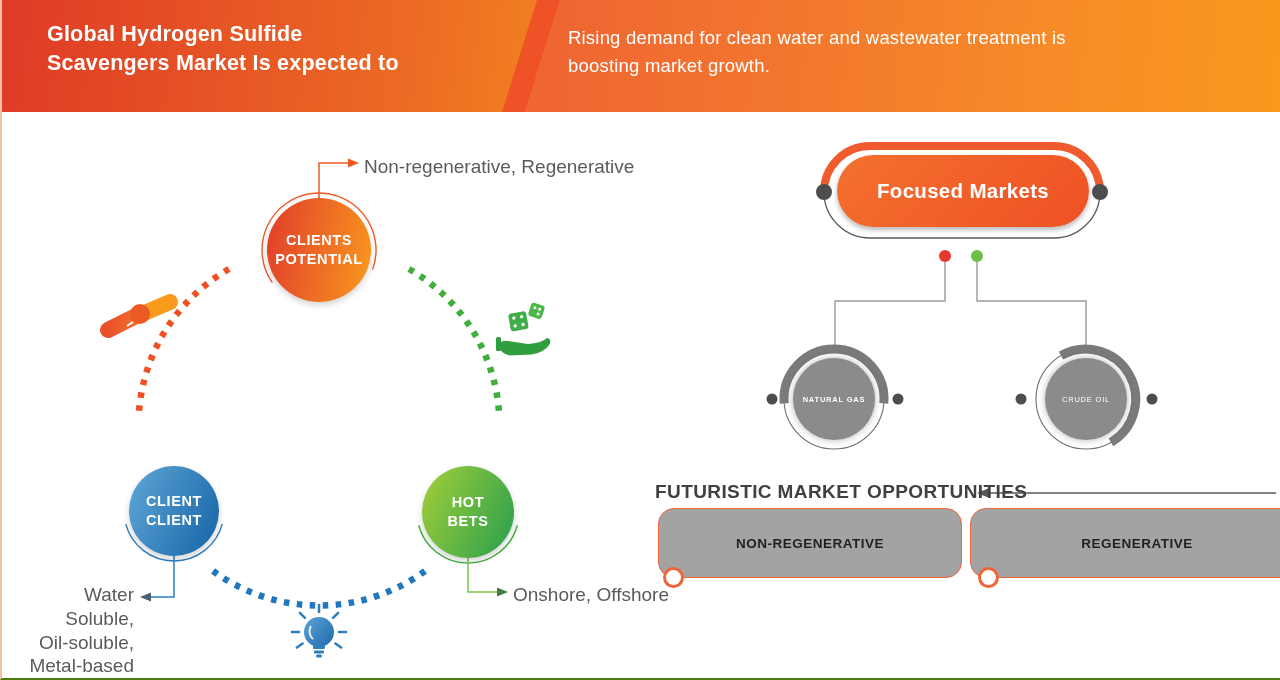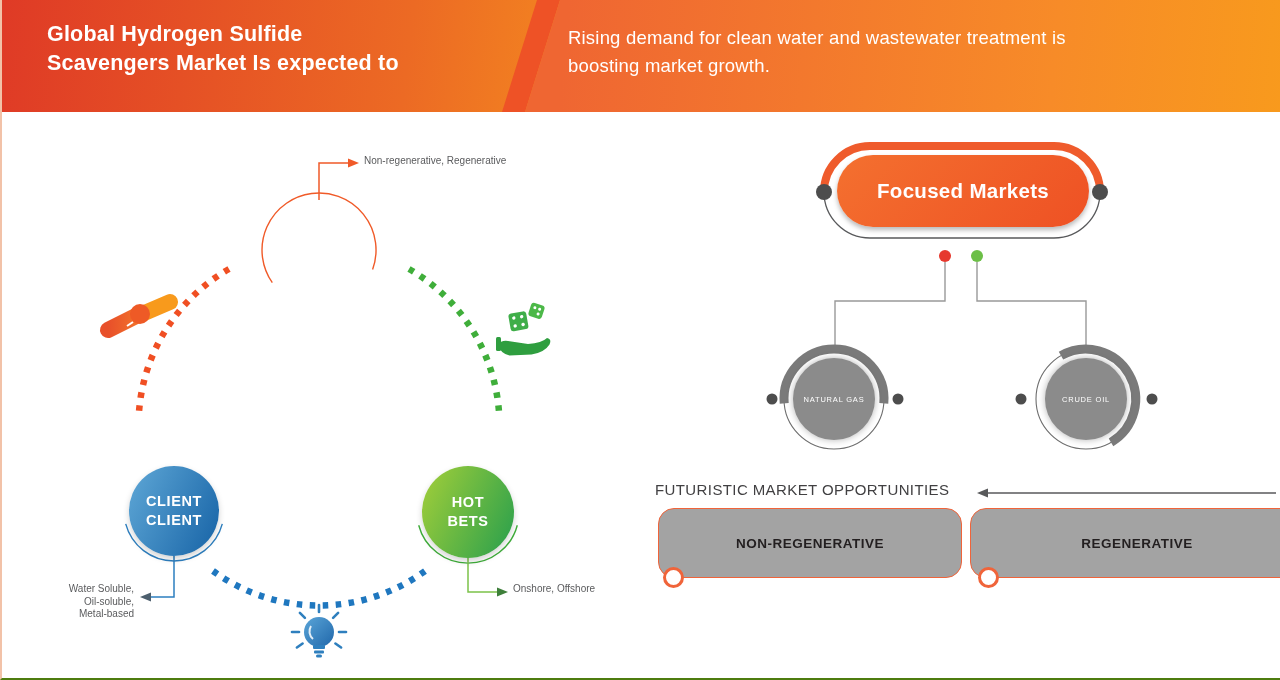--- a/index.html
+++ b/index.html
@@ -30,40 +30,40 @@
   .node .lbl{font-size:14.5px;font-weight:600;letter-spacing:.6px;line-height:1.3;}
   .node .lbl span{display:block;}
   #node-clients{left:265px;top:198px;width:104px;height:104px;
         background:linear-gradient(100deg,#e3432a 8%,#f7921f 92%);}
   #node-focus{left:127px;top:466px;width:90px;height:90px;
         background:linear-gradient(115deg,#5ba4d4 5%,#1a66a8 95%);}
   #node-hotbets{left:420px;top:466px;width:92px;height:92px;
         background:linear-gradient(115deg,#a4cf39 0%,#2da14c 95%);}
 
   
-  .callout{position:absolute;color:#5a5b5d;font-size:10px;line-height:1.25;z-index:2;}
+  .callout{position:absolute;color:#5a5b5d;font-size:19px;line-height:1.25;z-index:2;}
   #callout-top{left:362px;top:155px;}
   #callout-left{left:20px;top:583px;width:112px;text-align:right;}
   #callout-left span{display:block;}
   #callout-right{left:511px;top:583px;}
 
   
   .pill{position:absolute;left:835px;top:155px;width:252px;height:72px;border-radius:36px;
         background:linear-gradient(135deg,#f4702f 0%,#ee5124 100%);display:flex;align-items:center;
         justify-content:center;color:#fff;font-size:20.5px;font-weight:bold;letter-spacing:.3px;
         z-index:2;box-shadow:0 3px 5px rgba(0,0,0,.28);}
   .gray-node{position:absolute;width:82px;height:82px;border-radius:50%;background:#8b8b8b;
         display:flex;align-items:center;justify-content:center;color:#fff;font-size:7.5px;
         letter-spacing:.8px;z-index:2;box-shadow:0 0 7px rgba(0,0,0,.3);}
-  #gray-naturalgas{left:791px;top:358px;}
+  #gray-naturalgas{left:791px;top:358px;font-weight:bold;}
   #gray-crudeoil{left:1043px;top:358px;}
 
   
-  .opp-heading{position:absolute;left:653px;top:481px;color:#414042;font-size:15px;
-        font-weight:400;letter-spacing:.4px;z-index:2;}
+  .opp-heading{position:absolute;left:653px;top:481px;color:#414042;font-size:19px;
+        font-weight:700;letter-spacing:.4px;z-index:2;}
   .opp-box{position:absolute;top:508px;height:70px;background:#a3a3a3;border:1.5px solid #f0643a;
         border-radius:16px;display:flex;align-items:center;justify-content:center;color:#231f20;
         font-size:13.5px;font-weight:bold;letter-spacing:.5px;z-index:2;box-sizing:border-box;}
   #opp-box-0{left:656px;width:304px;}
   #opp-box-1{left:968px;width:334px;}
   .corner-ring{position:absolute;width:21px;height:21px;border-radius:50%;background:#fff;
         border:3px solid #f0643a;box-sizing:border-box;z-index:3;}
   #ring-0{left:661px;top:567px;}
   #ring-1{left:976px;top:567px;}
 </style>
@@ -174,20 +174,26 @@
 
     <circle cx="1084" cy="399" r="50" fill="none" stroke="#6d6d6d" stroke-width="1.1"></circle>
     <path d="M 1059 355.7 A 50 50 0 0 1 1109 442.3" fill="none" stroke="#7a7a7a" stroke-width="9"></path>
     <circle cx="1019" cy="399" r="5.5" fill="#4d4d4d"></circle>
     <circle cx="1150" cy="399" r="5.5" fill="#4d4d4d"></circle>
 
     <line x1="1274" y1="493" x2="986" y2="493" stroke="#58595b" stroke-width="1.5"></line>
     <polygon points="986,488.5 975,493 986,497.5" fill="#58595b"></polygon>
   </svg>
 
+  <div class="node" id="node-clients">
+    <div class="lbl">
+      <span>CLIENTS</span>
+      <span>POTENTIAL</span>
+    </div>
+  </div>
   <div class="node" id="node-focus">
     <div class="lbl">
       <span>CLIENT</span>
       <span>CLIENT</span>
     </div>
   </div>
   <div class="node" id="node-hotbets">
     <div class="lbl">
       <span>HOT</span>
       <span>BETS</span>

